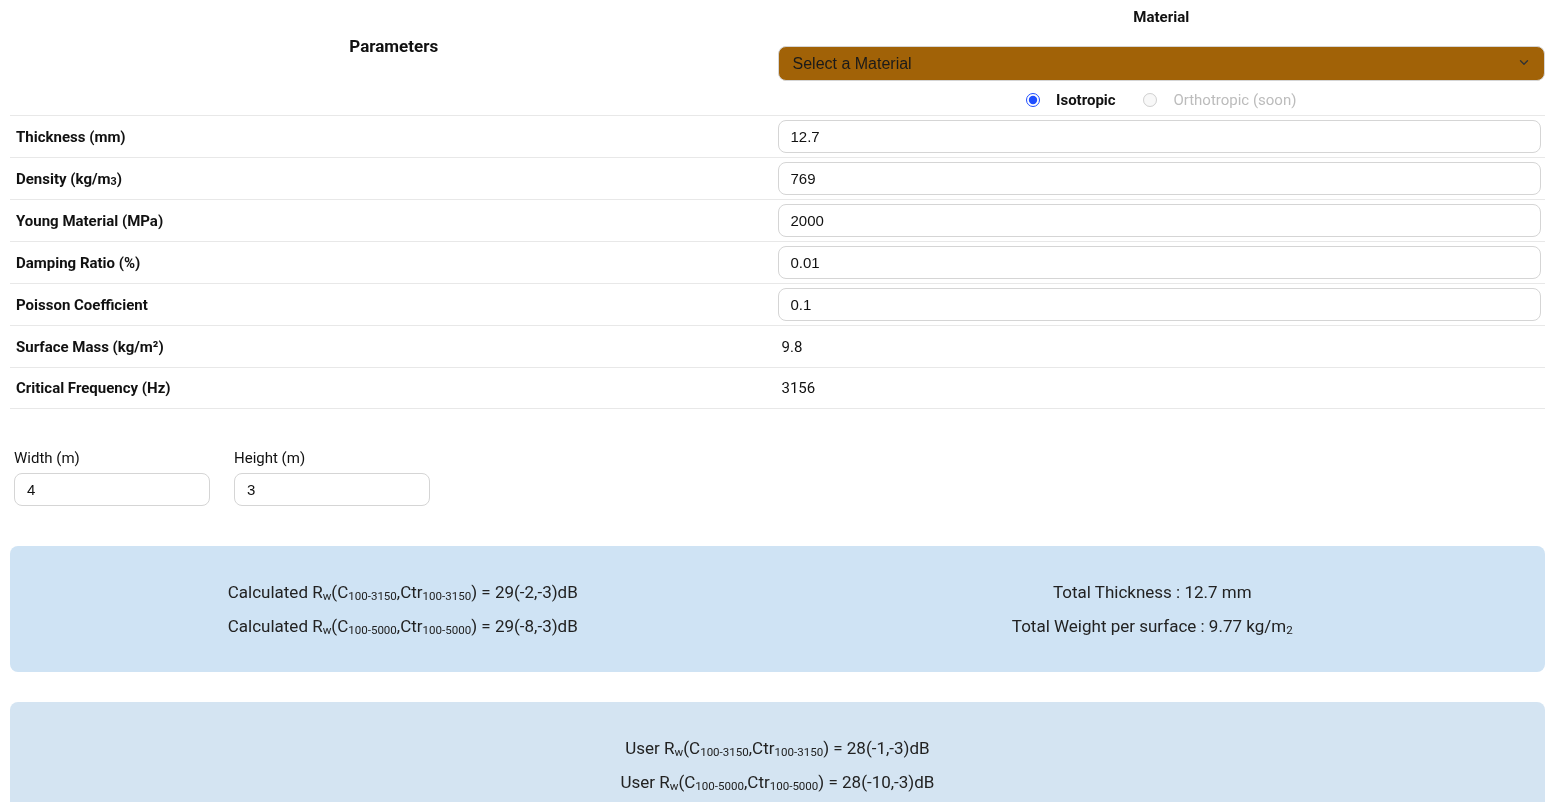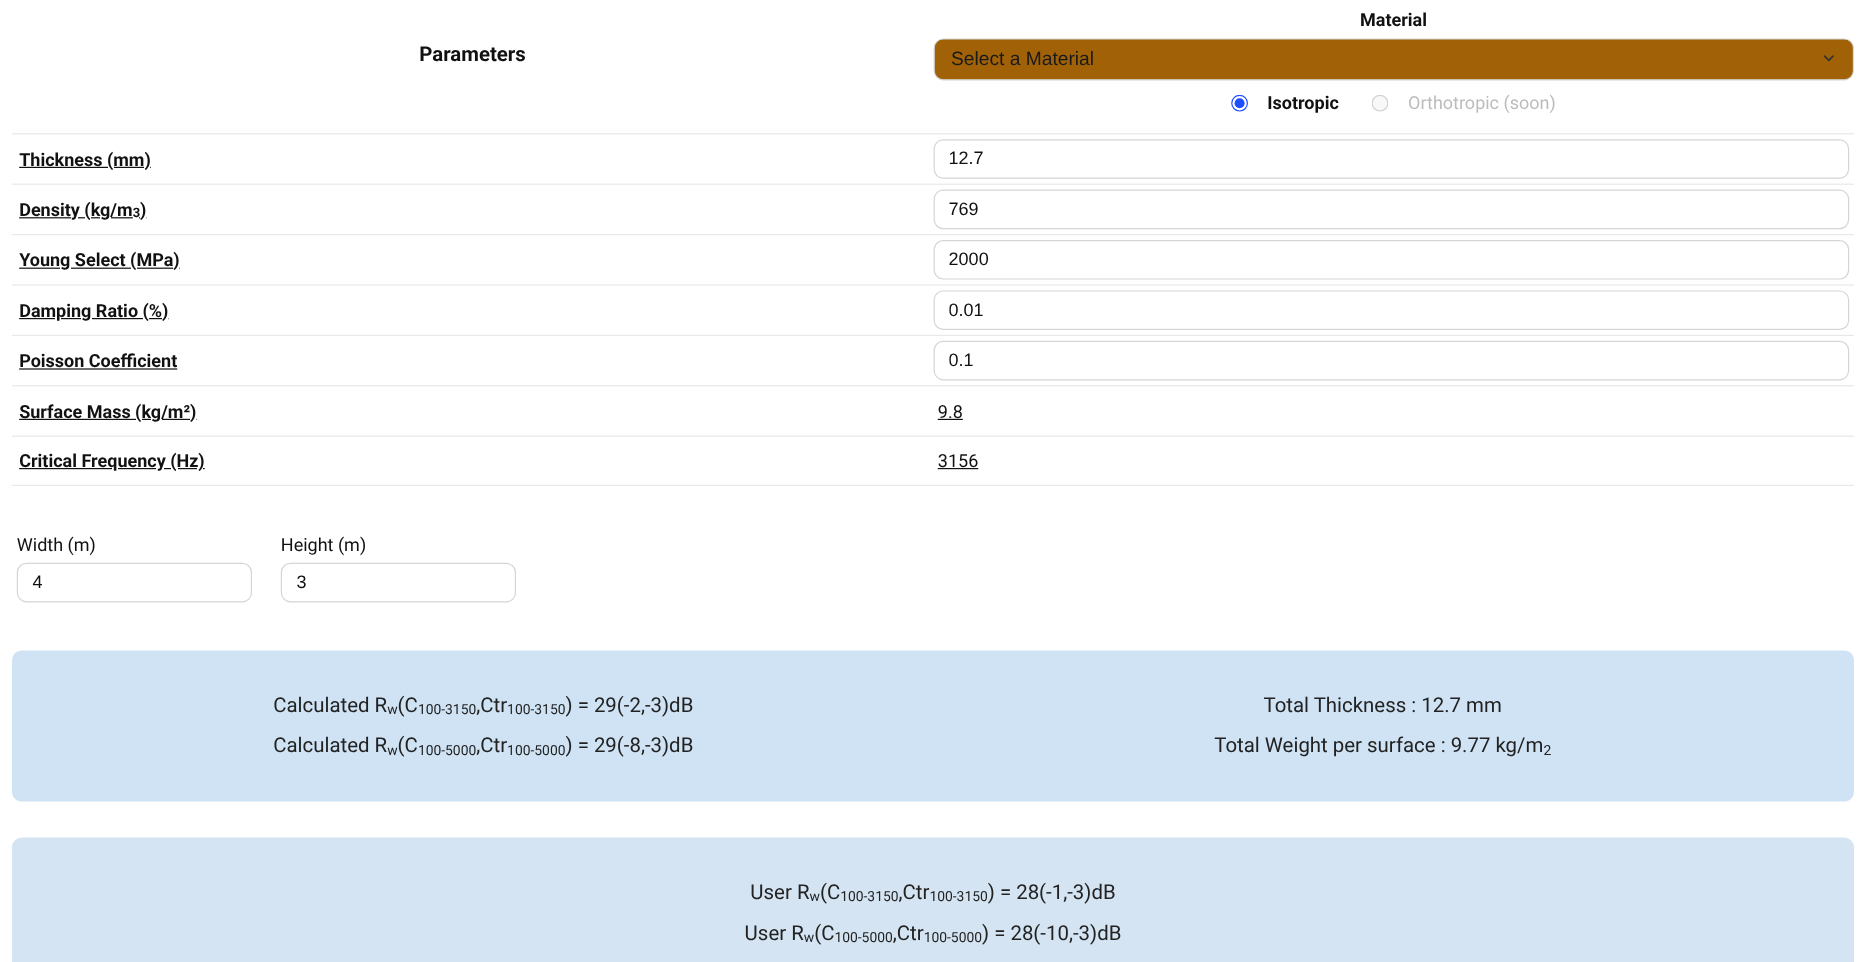--- a/index.html
+++ b/index.html
@@ -29,21 +29,21 @@
       width: 50%;
     }
     .header-title {
       font-weight: 700;
       font-size: 17px;
     }
     .material-label {
       font-weight: 700;
       text-align: center;
       font-size: 15px;
-      margin-bottom: 6px;
+      margin-bottom: 20px;
     }
     .select-wrap {
       position: relative;
     }
     select.material-select {
       width: 100%;
       appearance: none;
       -webkit-appearance: none;
       padding: 8px 36px 8px 14px;
       border: 1px solid #d5d5d5;
@@ -72,22 +72,21 @@
     }
     .radio-row .disabled {
       color: #bcbcbc;
     }
     input[type="radio"] {
       accent-color: #1f4eff;
       width: 14px;
       height: 14px;
     }
     .params-table {
-      margin-top: 14px;
-      text-decoration: underline;
+      margin-top: 4px;
     }
     .param-row {
       display: flex;
       align-items: center;
       border-top: 1px solid #e8e8e8;
       min-height: 42px;
       padding: 4px 0;
     }
     .param-row:last-child {
       border-bottom: 1px solid #e8e8e8;
@@ -210,21 +209,21 @@
         <input class="param-input" value="12.7" style="">
       </div>
     </div>
     <div class="param-row">
       <div class="param-label">Density (kg/m<span class="sub3">3</span>)</div>
       <div class="param-value-col">
         <input class="param-input" value="769" style="">
       </div>
     </div>
     <div class="param-row">
-      <div class="param-label">Young Select (MPa)</div>
+      <div class="param-label">Young Material (MPa)</div>
       <div class="param-value-col">
         <input class="param-input" value="2000" style="">
       </div>
     </div>
     <div class="param-row">
       <div class="param-label">Damping Ratio (%)</div>
       <div class="param-value-col">
         <input class="param-input" value="0.01" style="">
       </div>
     </div>

